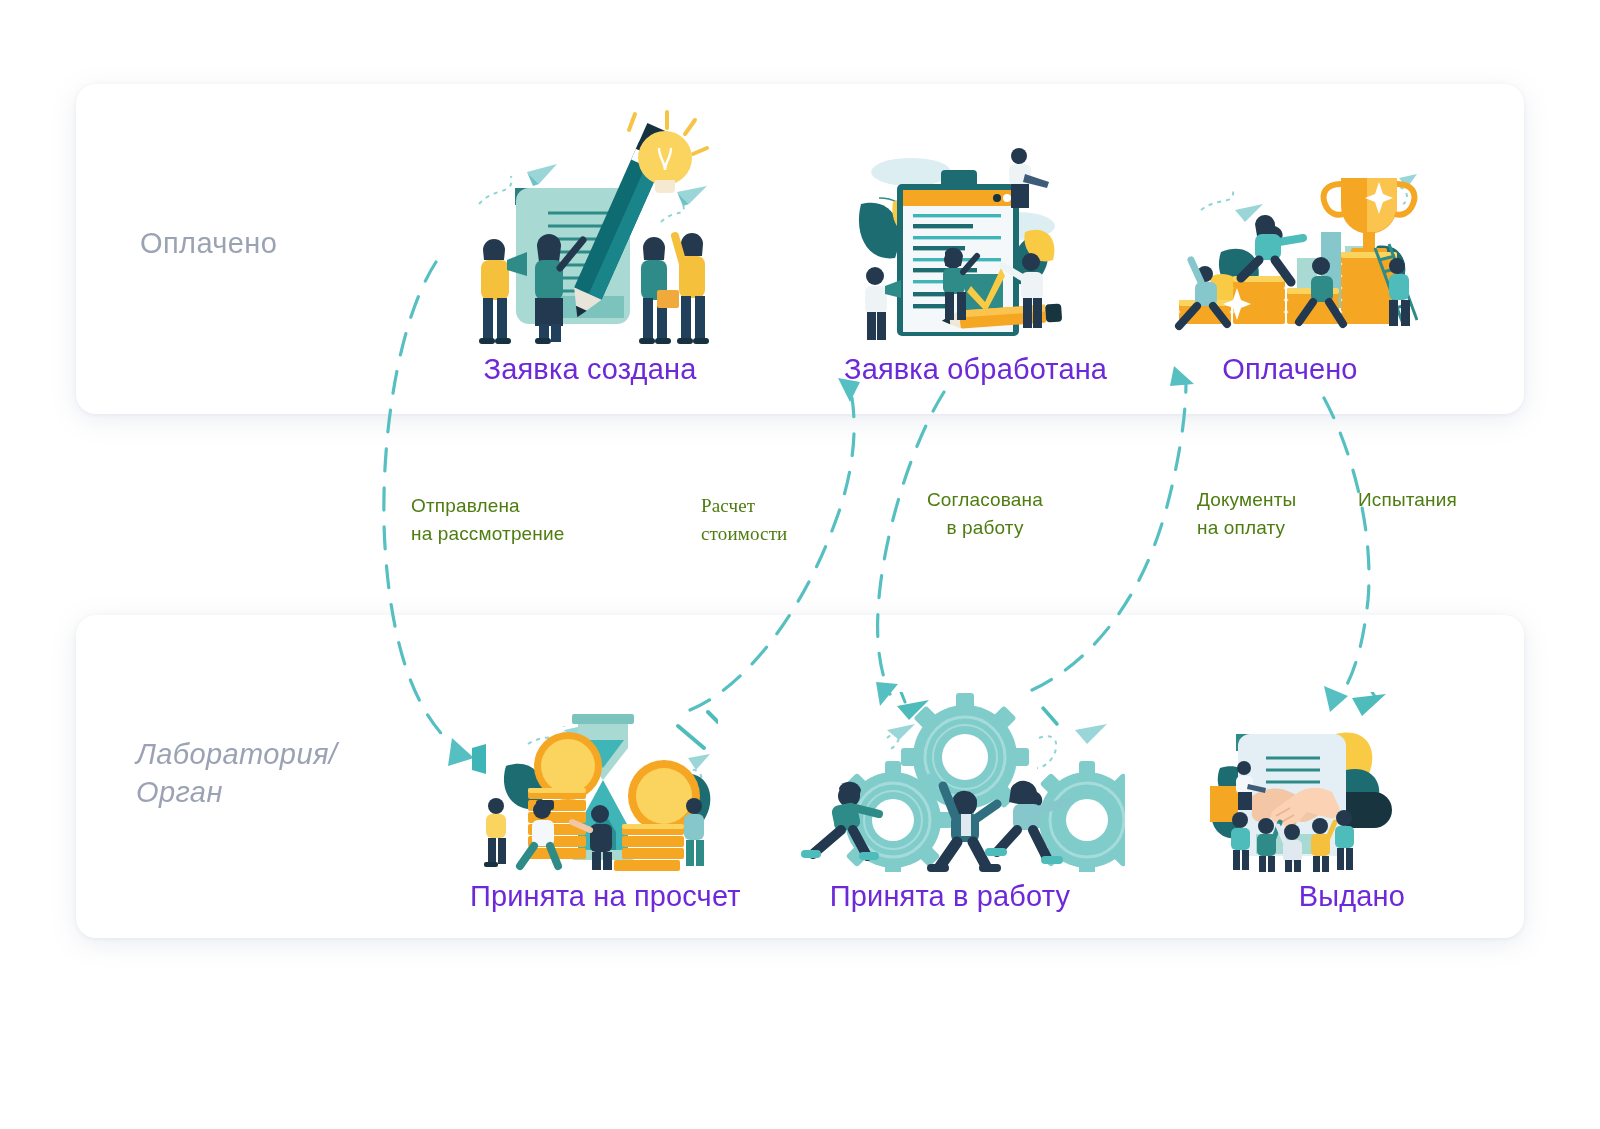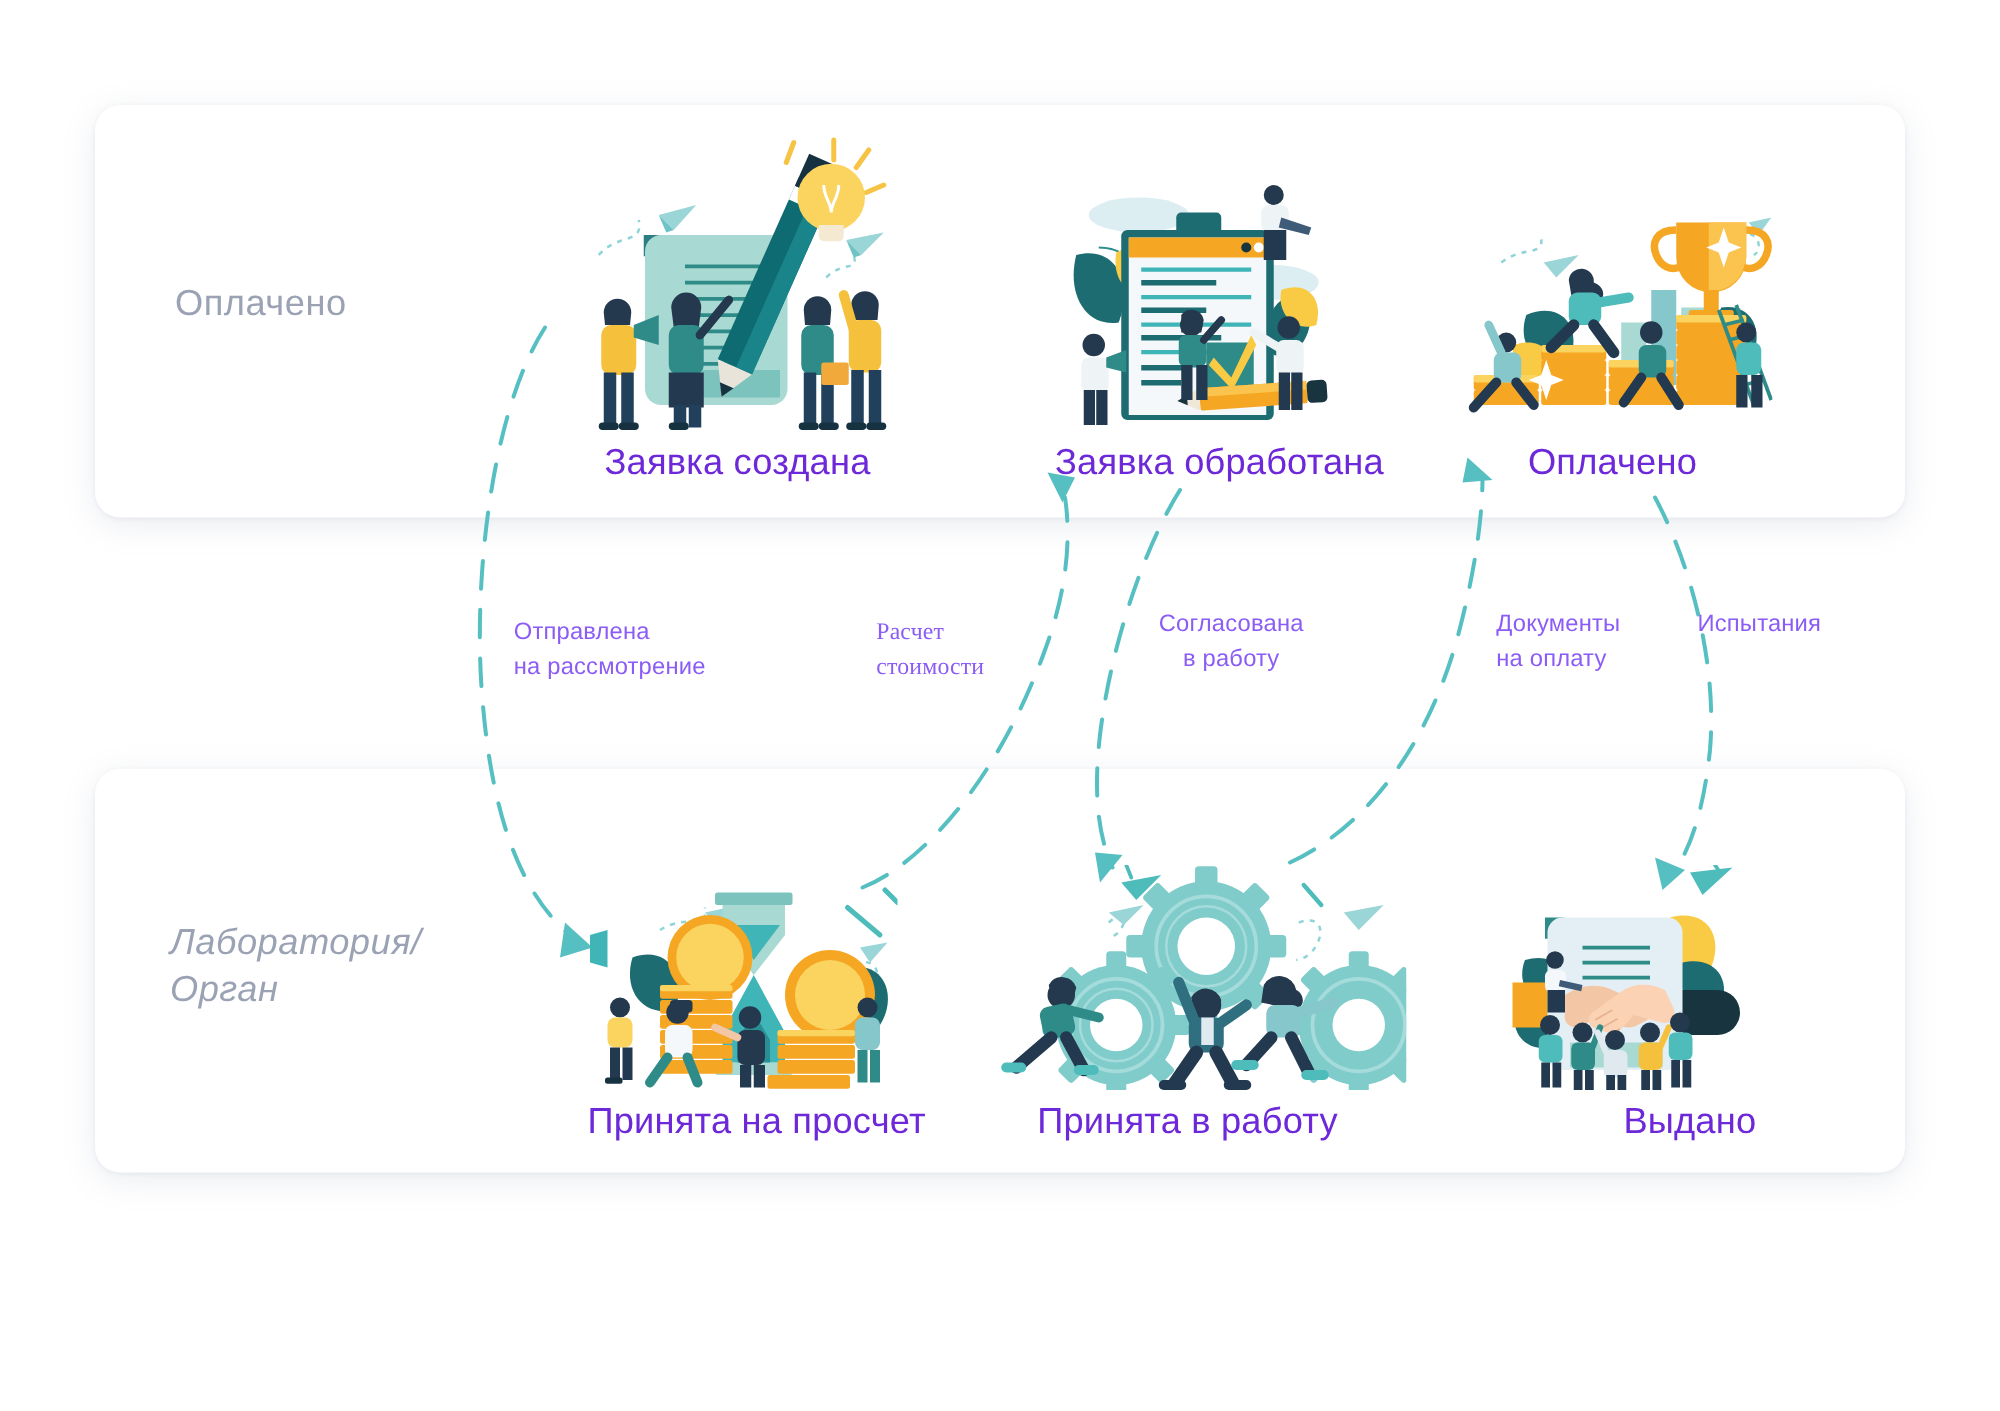--- a/index.html
+++ b/index.html
@@ -41,21 +41,21 @@
     font-size: 29px;
     font-weight: 400;
     letter-spacing: 0.15px;
     white-space: nowrap;
     margin-top: 4px;
   }
 
   
   .trans-label {
     position: absolute;
-    color: #8b5cf6;
+    color: #4d7c0f;
     font-size: 19px;
     line-height: 1.45;
     white-space: pre-line;
     letter-spacing: 0.15px;
   }
 
   svg.flow { position: absolute; left: 0; top: 0; width: 1600px; height: 1129px; pointer-events: none; }
 </style>
 </head>
 <body>

